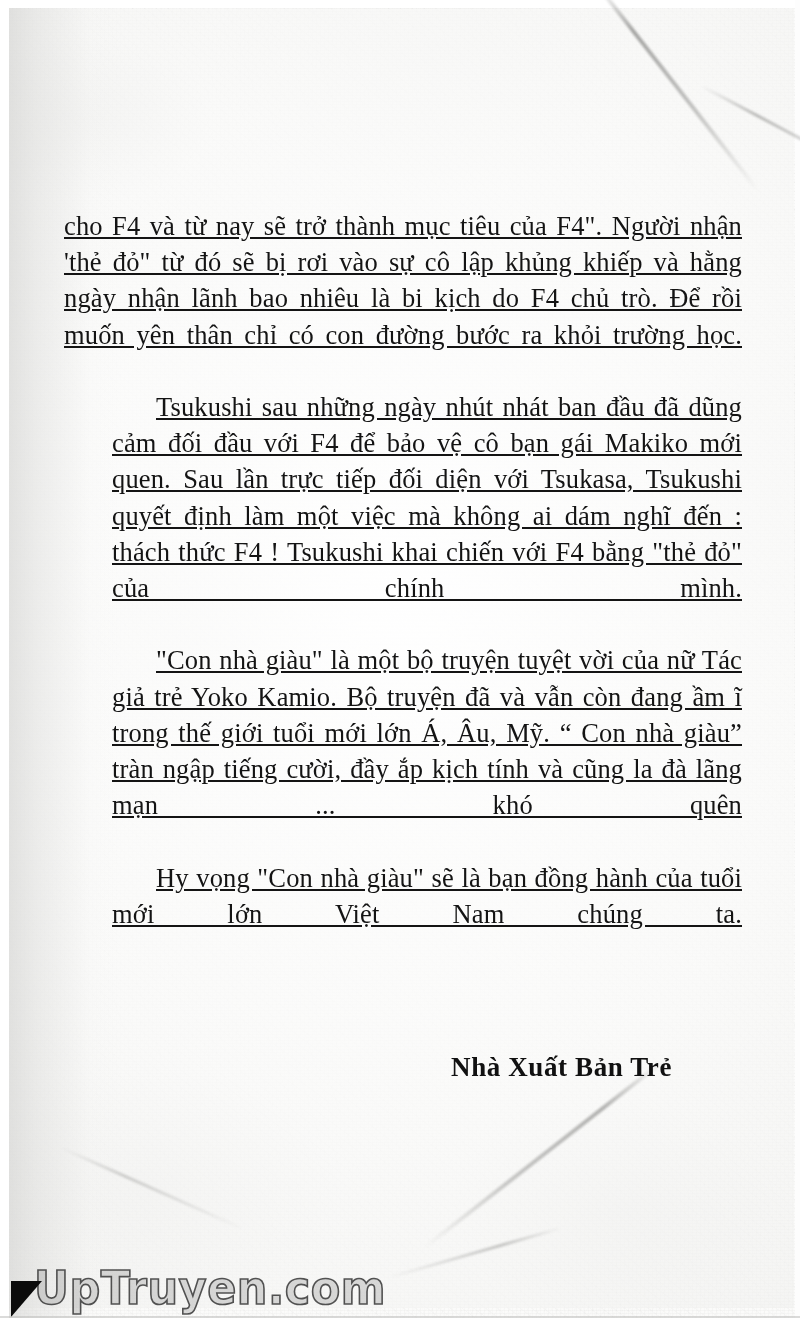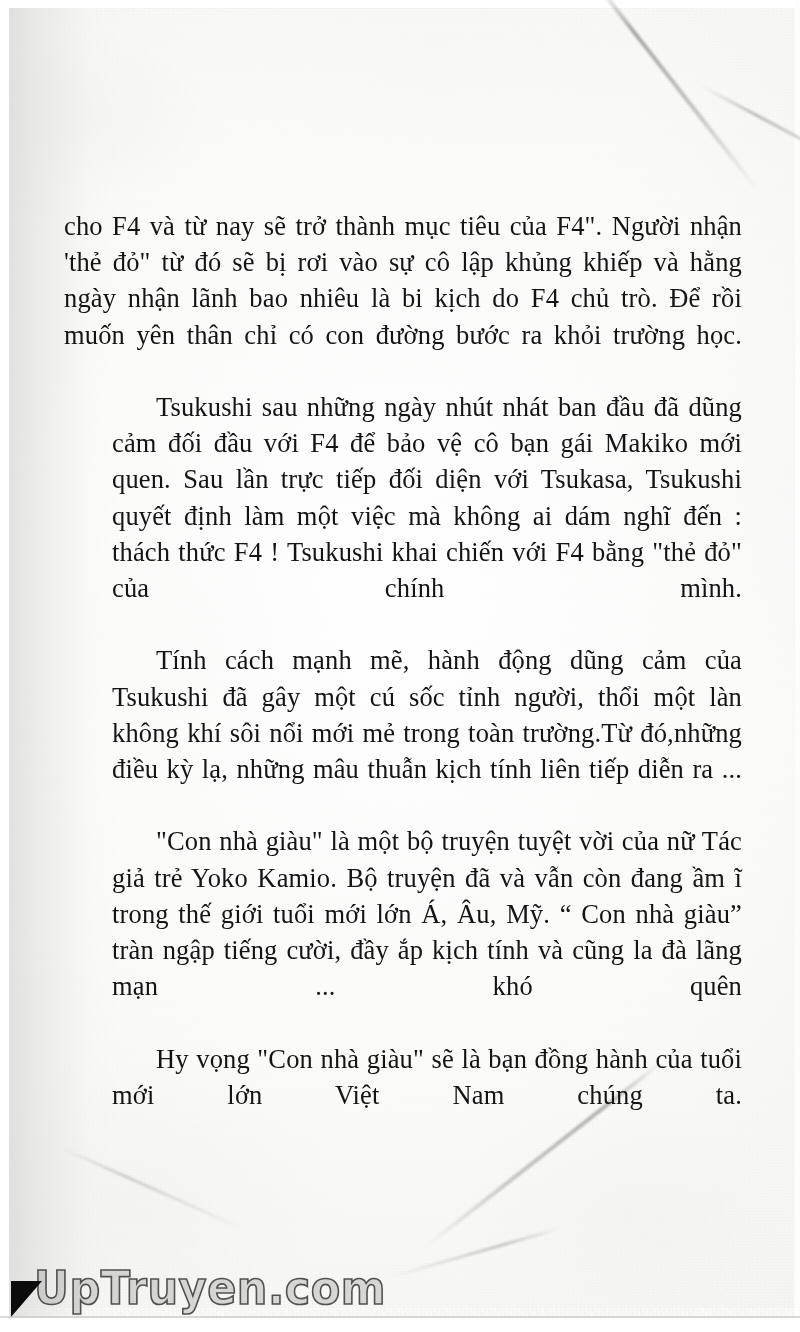--- a/index.html
+++ b/index.html
@@ -181,20 +181,21 @@
     left: 64px;
     top: 208px;
     width: 678px;
     color: #141414;
     font-size: 26.5px;
     line-height: 36.2px;
     text-align: justify;
     text-justify: inter-word;
     letter-spacing: 0.15px;
     word-spacing: 0.5px;
+    text-decoration: underline;
   }
 
   .para {
     margin: 0;
     text-align: justify;
   }
   .para + .para { margin-top: 0px; }
   .para-indent { text-indent: 44px; margin-left: 48px; }
 
   
@@ -278,25 +279,25 @@
 
     <div class="crease crease-tr"></div>
     <div class="crease crease-tr2"></div>
     <div class="crease crease-br"></div>
     <div class="crease crease-br2"></div>
     <div class="crease crease-bl"></div>
 
     <div class="textblock">
       <p class="para">cho F4 và từ nay sẽ trở thành mục tiêu của F4". Người nhận 'thẻ đỏ" từ đó sẽ bị rơi vào sự cô lập khủng khiếp và hằng ngày nhận lãnh bao nhiêu là bi kịch do F4 chủ trò. Để rồi muốn yên thân chỉ có con đường bước ra khỏi trường học.</p>
       <p class="para para-indent">Tsukushi sau những ngày nhút nhát ban đầu đã dũng cảm đối đầu với F4 để bảo vệ cô bạn gái Makiko mới quen. Sau lần trực tiếp đối diện với Tsukasa, Tsukushi quyết định làm một việc mà không ai dám nghĩ đến : thách thức F4 ! Tsukushi khai chiến với F4 bằng "thẻ đỏ" của chính mình.</p>
-      <p class="para para-indent">Tính cách mạnh mẽ, hành động dũng cảm của Tsukushi đã gây một cú sốc tỉnh người, thổi một làn không khí sôi nổi mới mẻ trong toàn trường.Từ đó,những điều kỳ lạ, những mâu thuẫn kịch tính liên tiếp diễn ra ...</p>
       <p class="para para-indent">"Con nhà giàu" là một bộ truyện tuyệt vời của nữ Tác giả trẻ Yoko Kamio. Bộ truyện đã và vẫn còn đang ầm ĩ trong thế giới tuổi mới lớn Á, Âu, Mỹ. “ Con nhà giàu” tràn ngập tiếng cười, đầy ắp kịch tính và cũng la đà lãng mạn ... khó quên</p>
       <p class="para para-indent">Hy vọng "Con nhà giàu" sẽ là bạn đồng hành của tuổi mới lớn Việt Nam chúng ta.</p>
     </div>
 
+    <div class="signature">Nhà Xuất Bản Trẻ</div>
 
     <div class="watermark">UpTruyen.com</div>
     <div class="corner-fold"></div>
 
   </div>
 
   <div class="bottom-line"></div>
   <div class="bottom-white"></div>
 
 </div>

